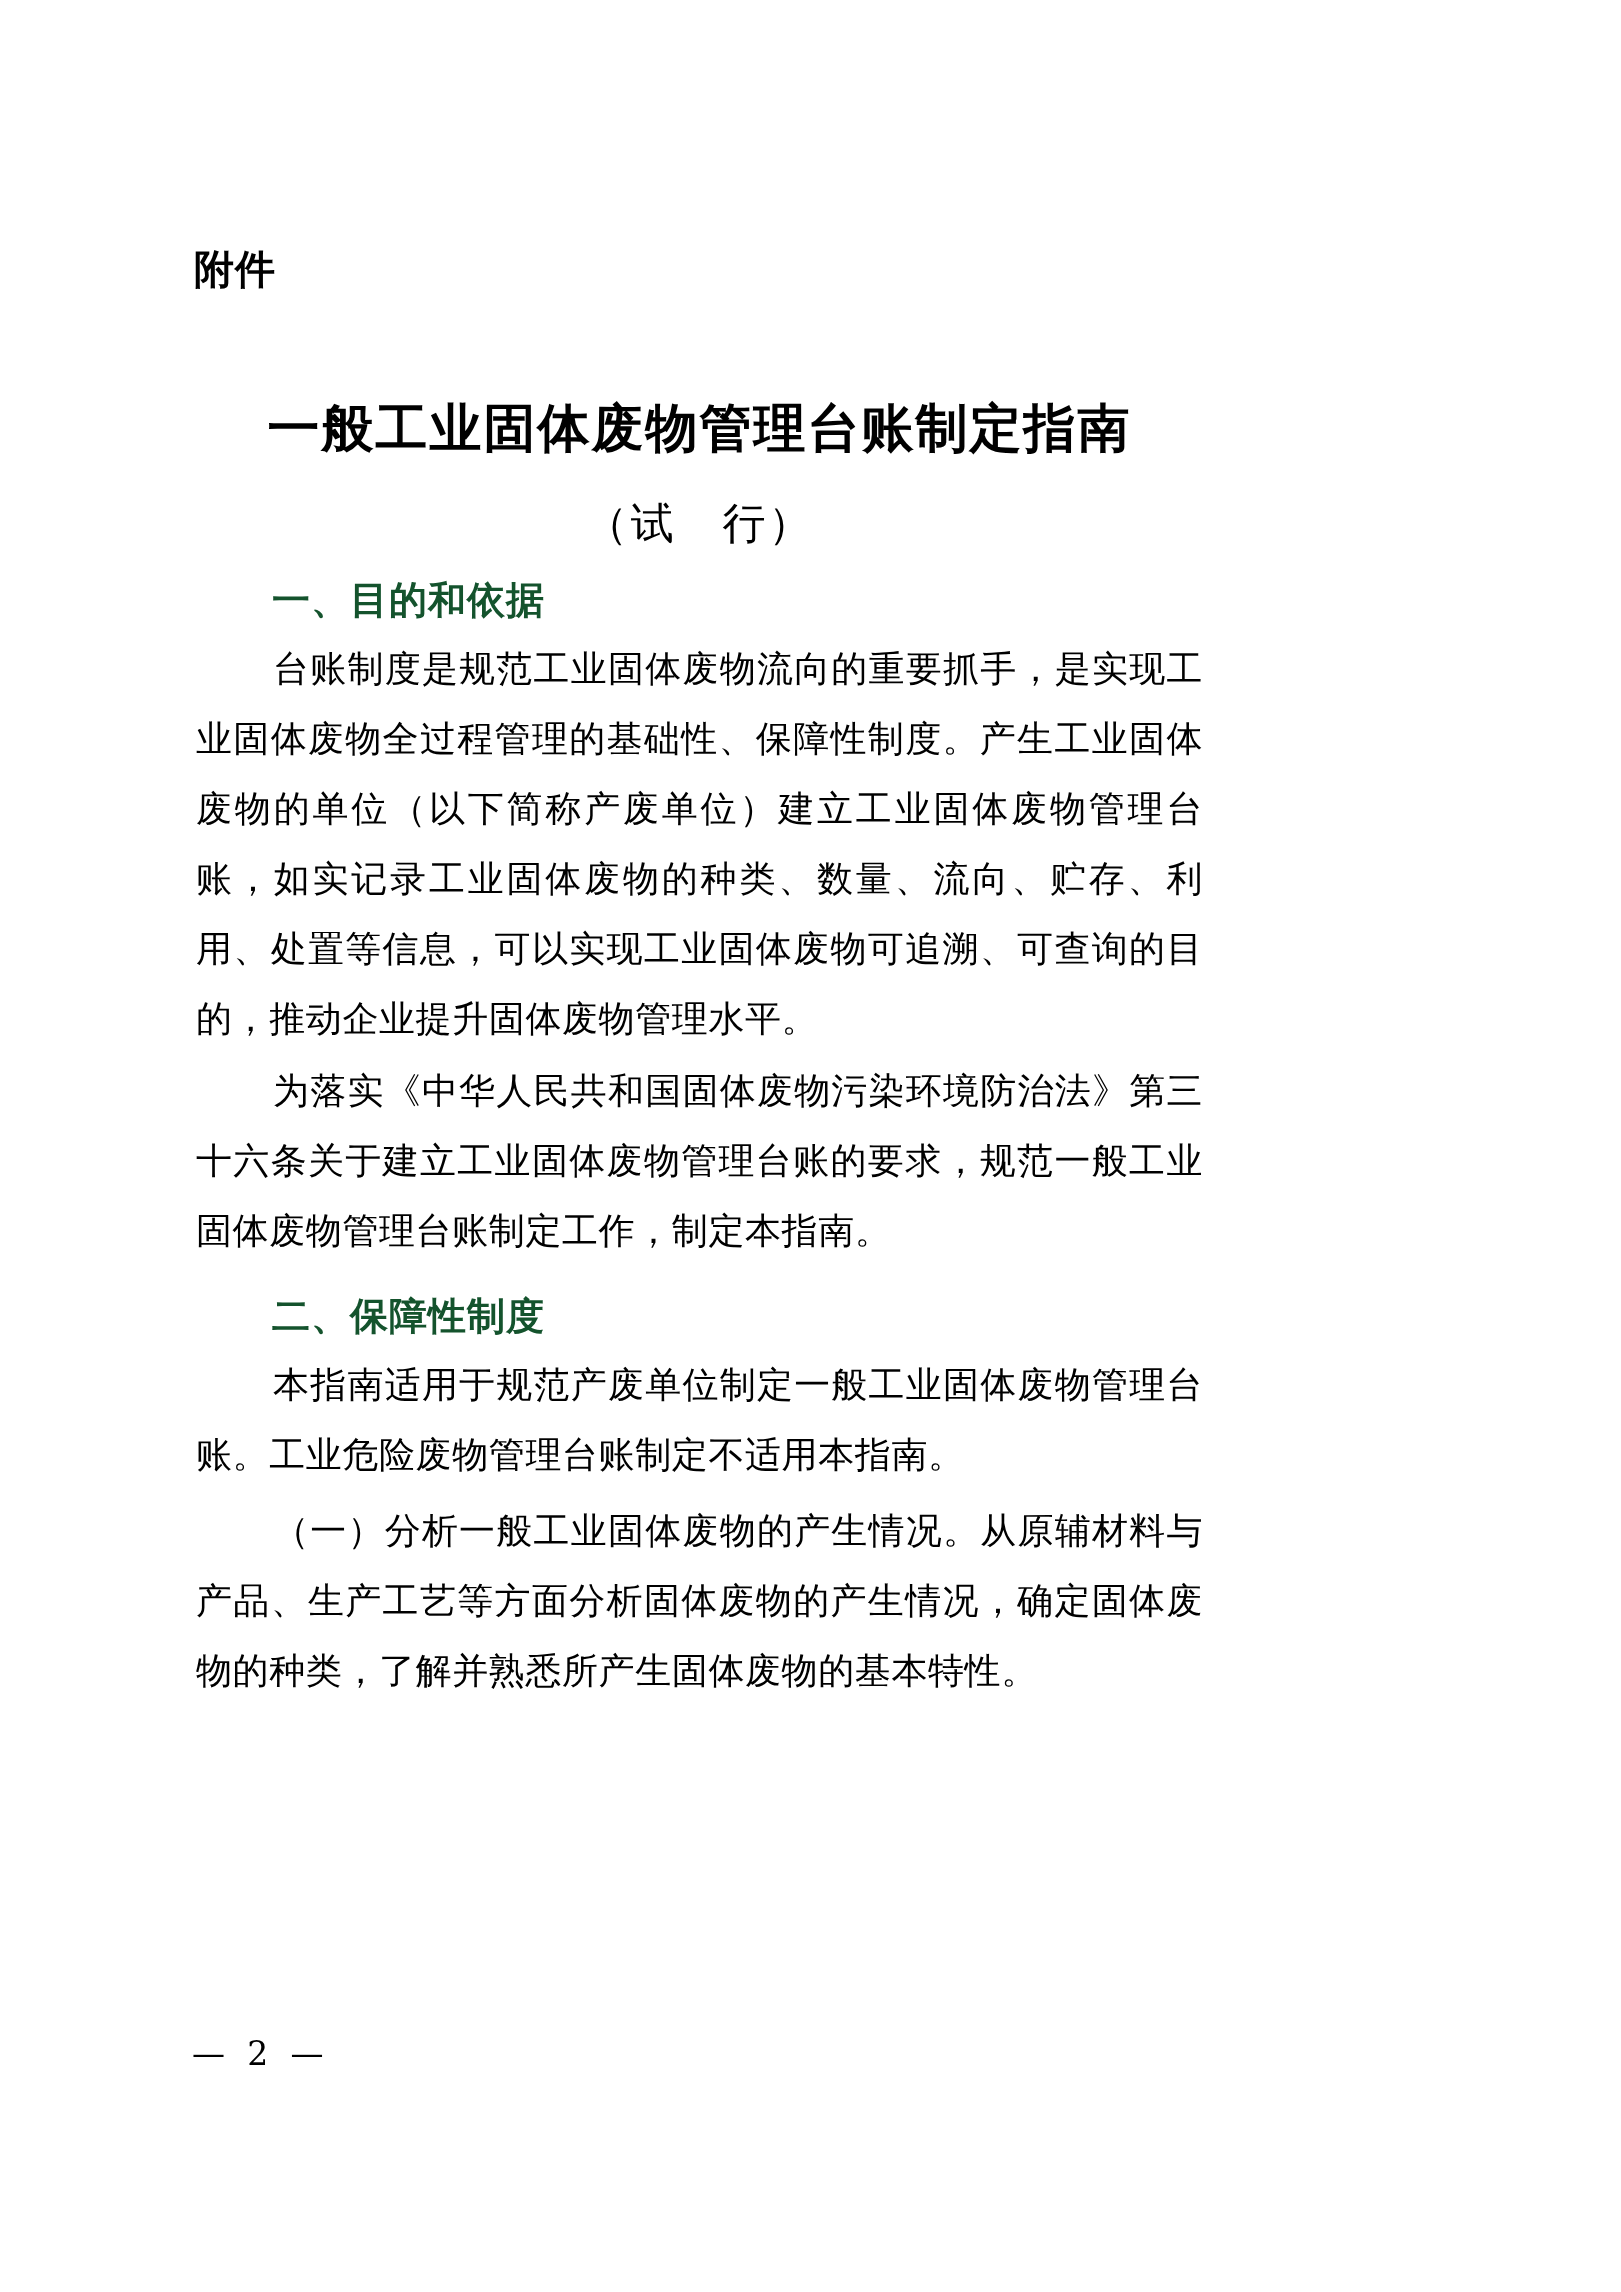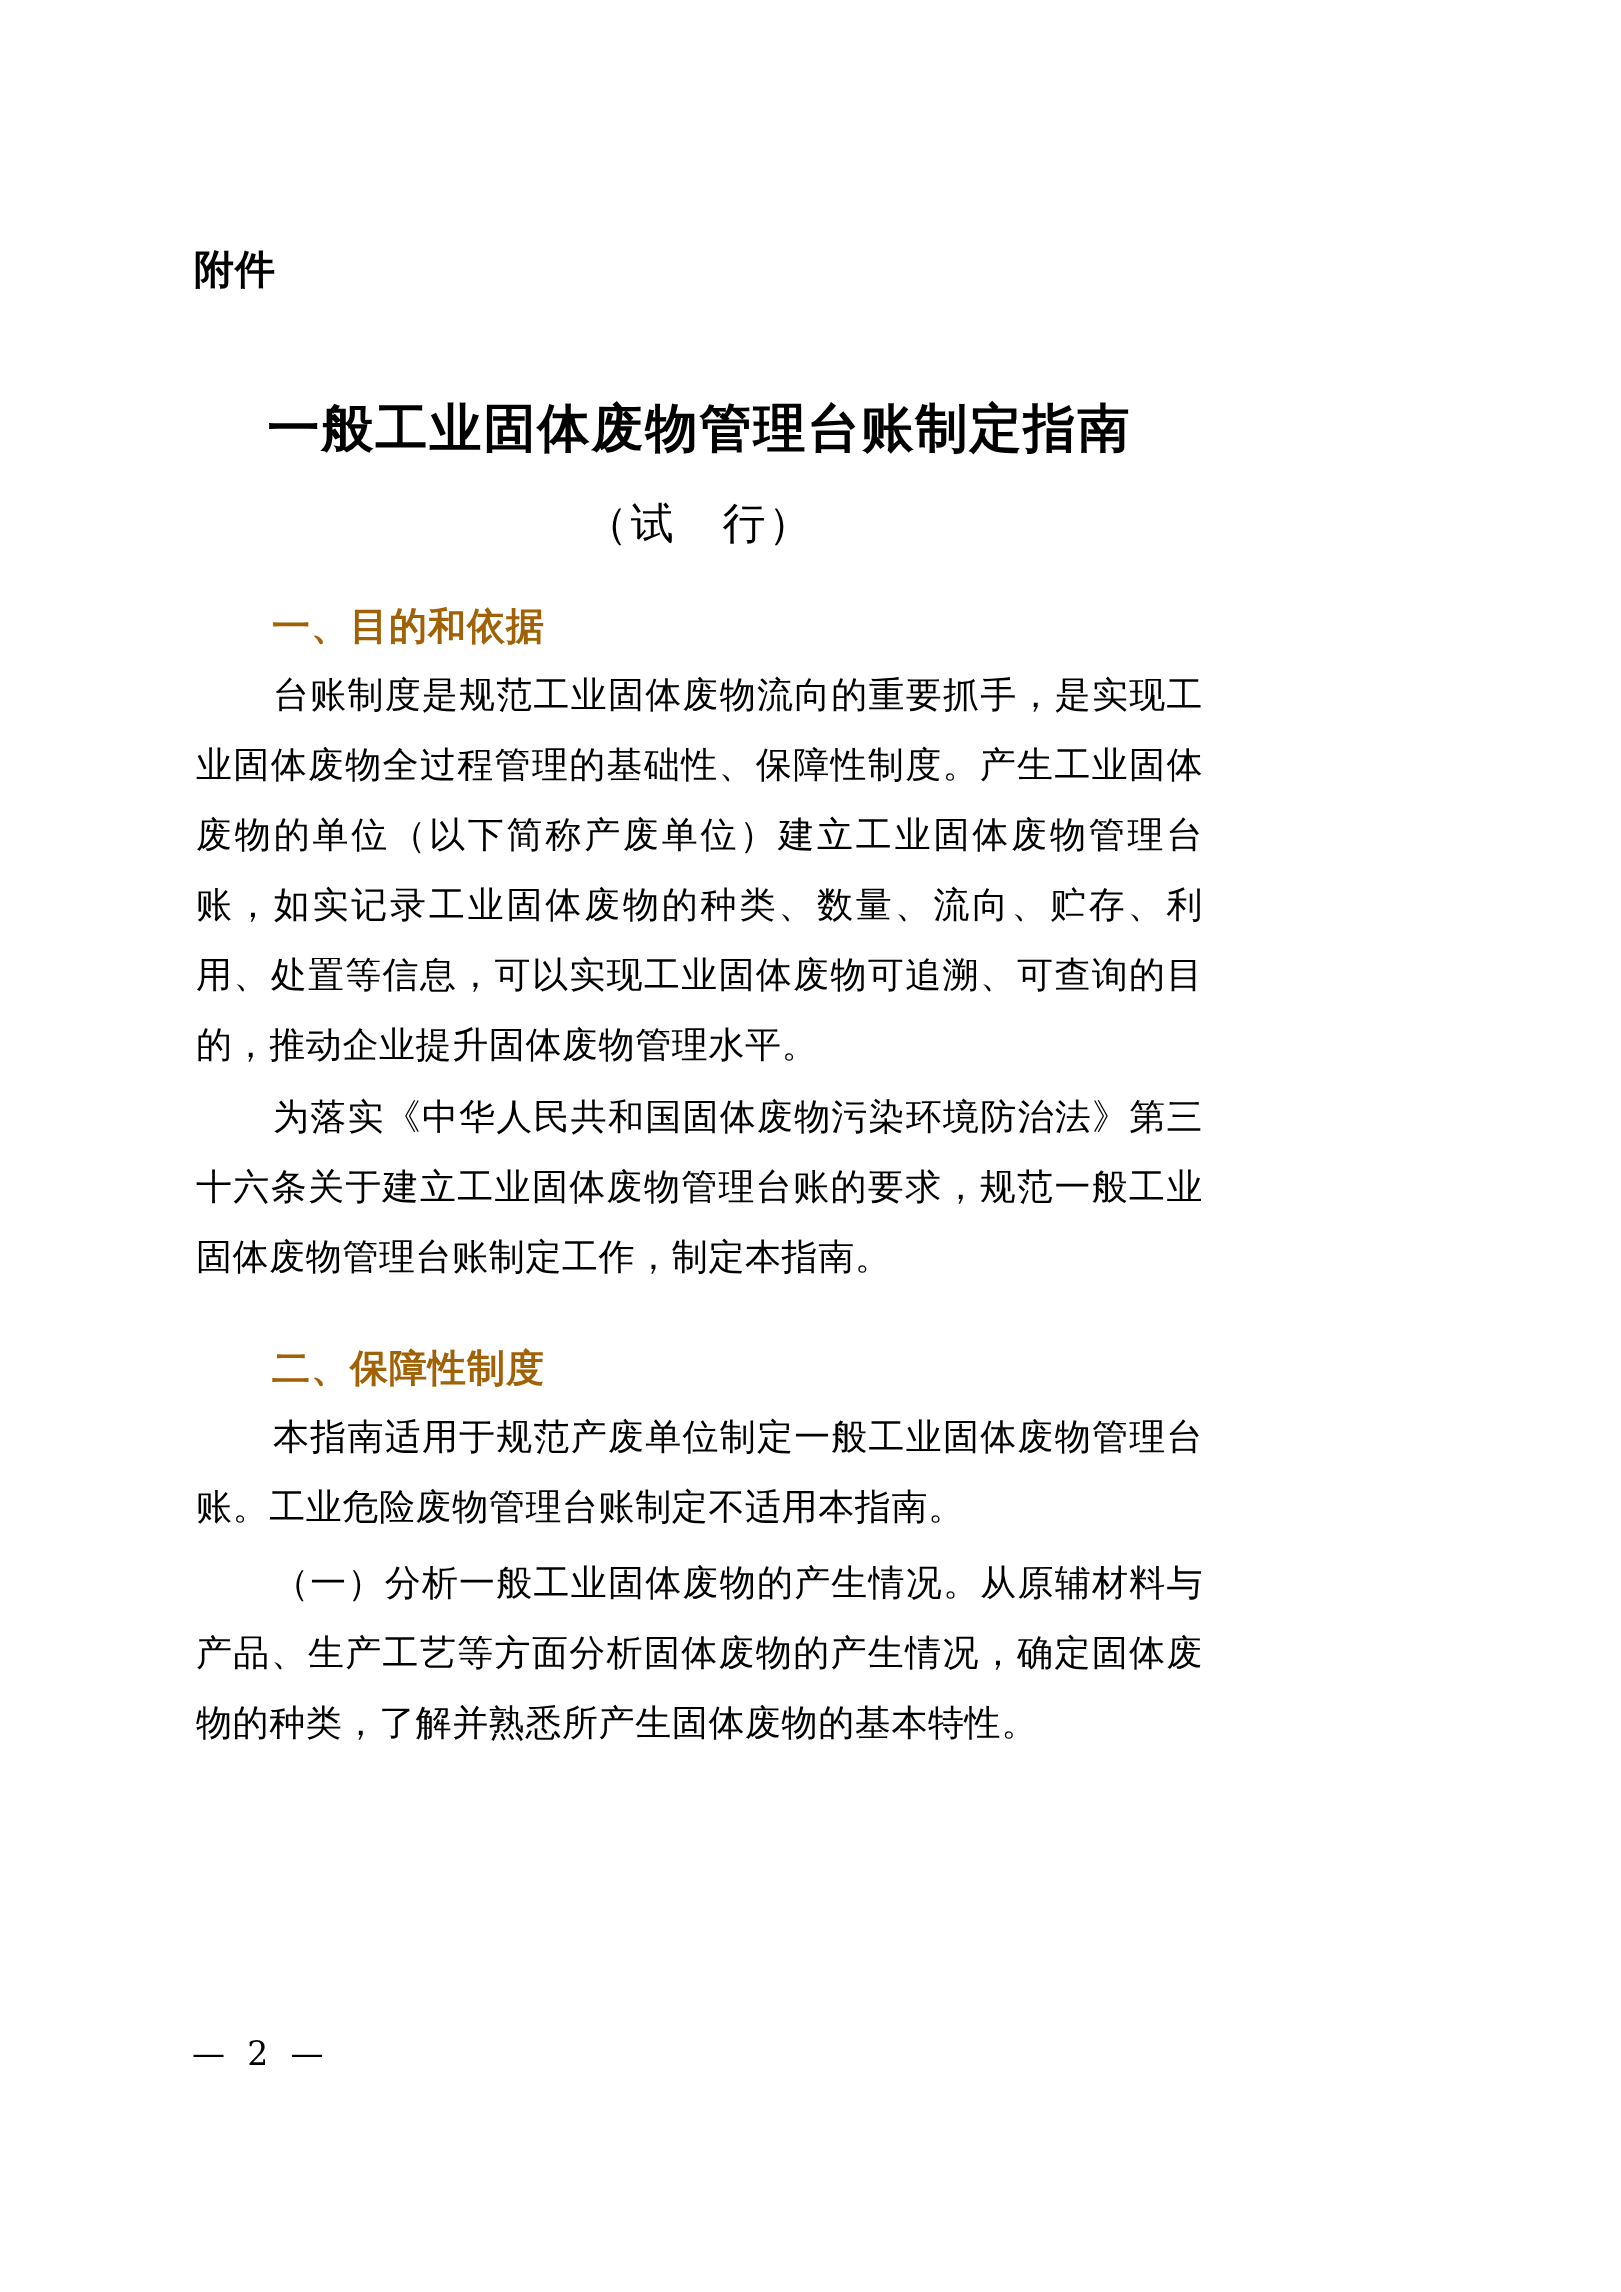--- a/index.html
+++ b/index.html
@@ -62,24 +62,24 @@
     letter-spacing: 2.9px;
     margin: 37px 0 15px 0;
     line-height: 1.2;
   }
 
   
   .section-heading {
     font-family: "DejaVu Sans", "Liberation Sans", sans-serif;
     font-size: 38px;
     font-weight: 700;
-    color: #a16207;
+    color: #14532d;
     letter-spacing: 1px;
     text-indent: 76px;
-    margin: 51px 0 0 0;
+    margin: 25px 0 0 0;
     line-height: 1.35;
   }
 
   
   .body-para {
     font-family: "DejaVu Serif", "Liberation Serif", serif;
     font-size: 36px;
     font-weight: 400;
     color: #000000;
     text-indent: 77px;

